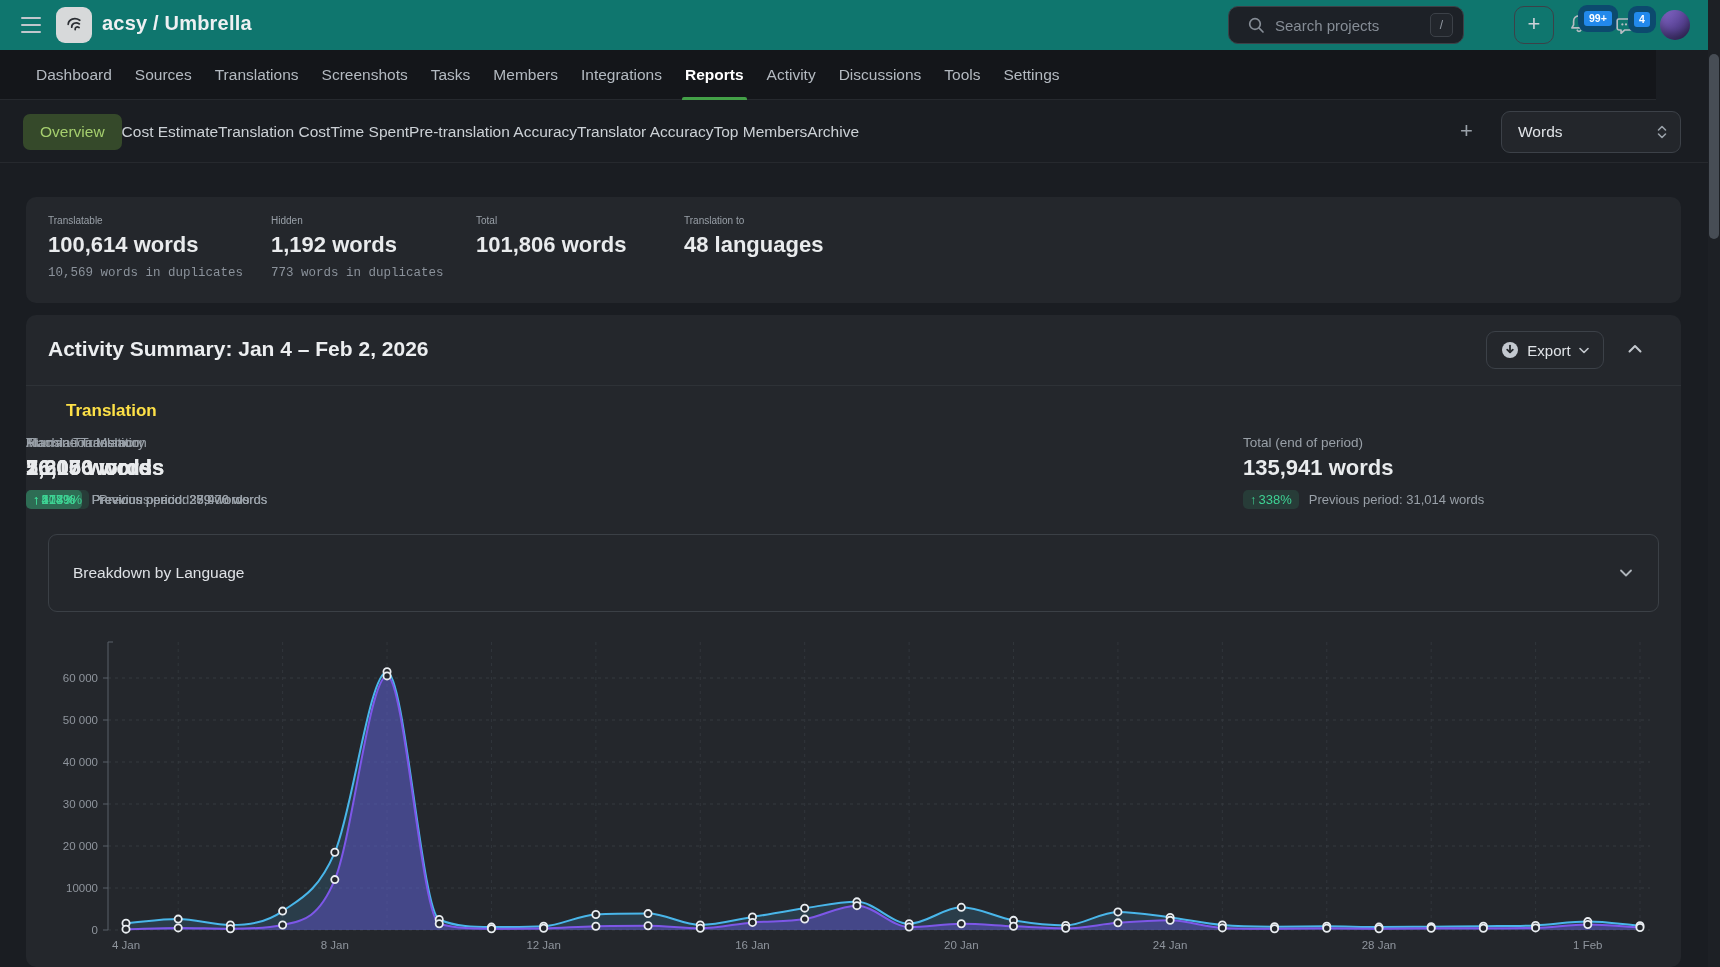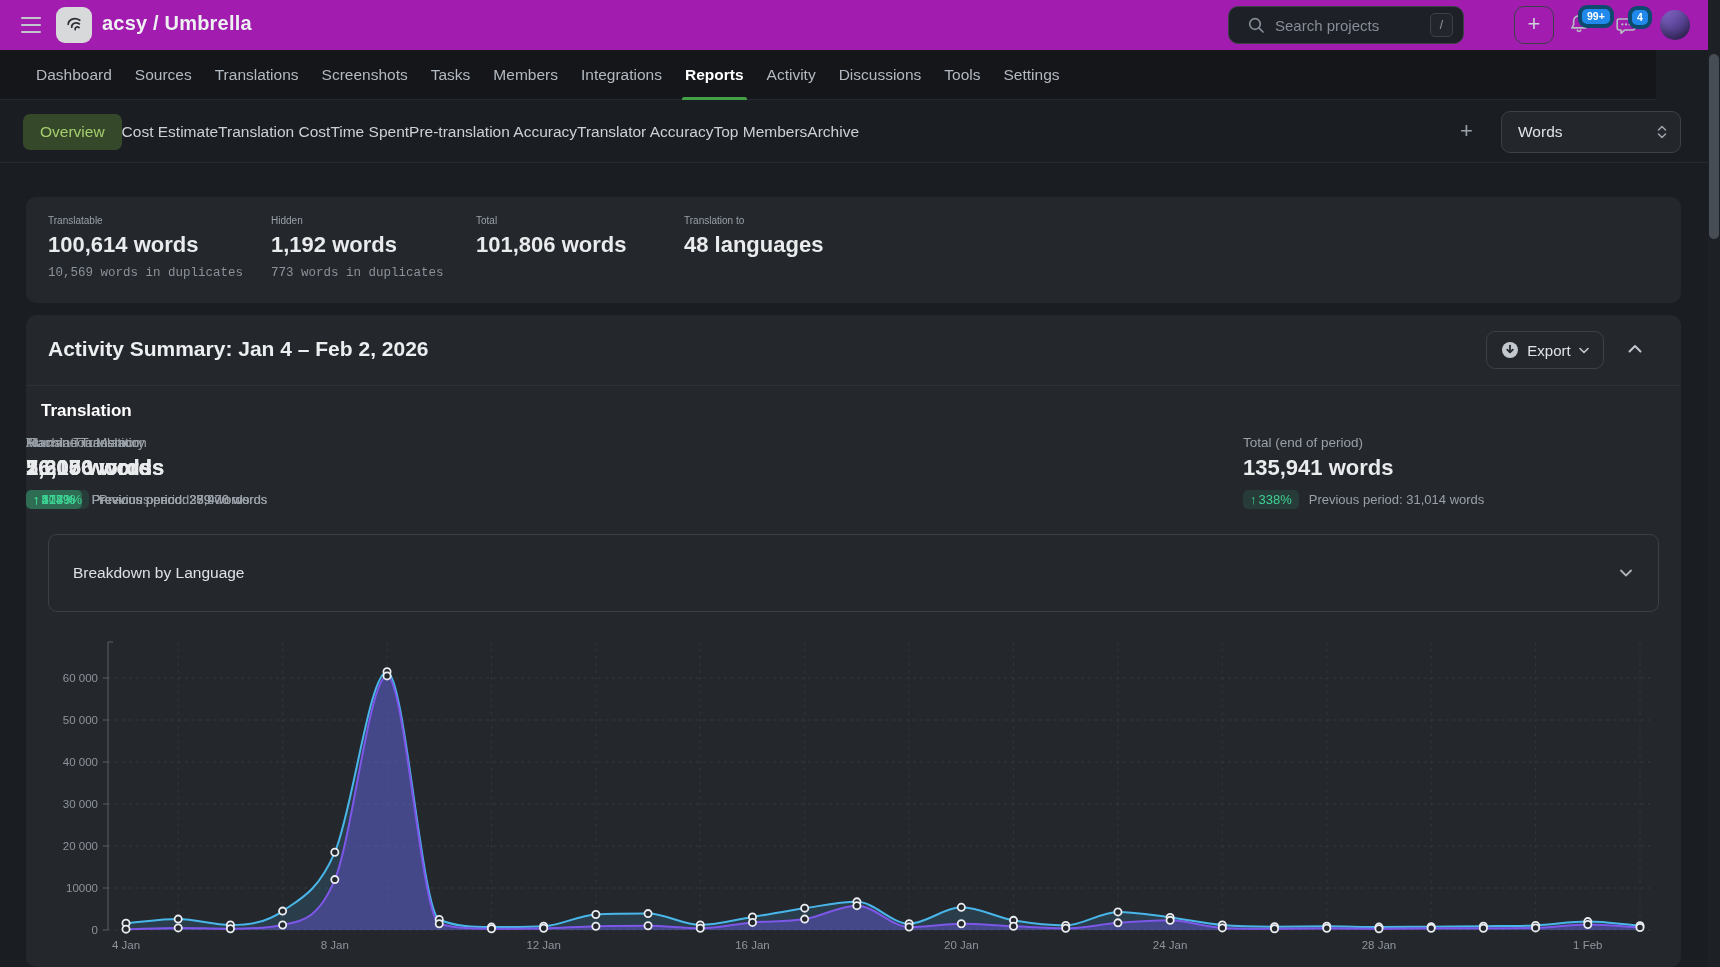--- a/index.html
+++ b/index.html
@@ -1,39 +1,39 @@
 <!DOCTYPE html>
 <html><head>
 <meta charset="utf-8">
 <style>
   html,body{margin:0;padding:0;background:#0e1013;}
   .screen{position:relative;width:1720px;height:967px;background:#1a1d22;overflow:hidden;
           font-family:"Liberation Sans", sans-serif;color:#e7e9ec;}
 
   
-  .topbar{position:absolute;top:0;left:0;width:1720px;height:50px;background:#a21caf;}
+  .topbar{position:absolute;top:0;left:0;width:1720px;height:50px;background:#0f766e;}
   .hamburger{position:absolute;left:21px;top:17px;width:20px;height:16px;cursor:pointer;}
   .hamburger i{position:absolute;left:0;width:20px;height:2px;background:#c2c7cd;border-radius:1px;}
   .hamburger i:nth-child(1){top:0}.hamburger i:nth-child(2){top:7px}.hamburger i:nth-child(3){top:14px}
   .logo{position:absolute;left:56px;top:7px;width:36px;height:36px;border-radius:9px;background:#d7d9da;
         display:flex;align-items:center;justify-content:center;cursor:pointer;}
   .app-title{position:absolute;left:102px;top:12px;font-size:20px;font-weight:bold;color:#eef0f2;letter-spacing:.2px;}
   .search{position:absolute;left:1228px;top:6px;width:236px;height:38px;border:1px solid #3c4148;border-radius:10px;
           background:#1d2127;box-sizing:border-box;display:flex;align-items:center;gap:10px;padding:0 10px 0 18px;cursor:text;}
   .search-placeholder{color:#868d96;font-size:15px;flex:1;}
   .kbd{min-width:13px;height:22px;padding:0 4px;border:1px solid #3c4148;border-radius:5px;background:#22262c;
        color:#959ca5;font-size:12px;display:flex;align-items:center;justify-content:center;}
   .add-btn{position:absolute;left:1514px;top:6px;width:40px;height:38px;border:1px solid #3c4148;border-radius:10px;
            background:transparent;color:#cdd2d8;font-size:22px;line-height:1;display:flex;align-items:center;
            justify-content:center;box-sizing:border-box;cursor:pointer;padding:0 0 3px 0;}
   .iconwrap{position:absolute;width:24px;height:24px;cursor:pointer;color:#b6bcc3;}
   .iconwrap.bell{left:1568px;top:13px;}
   .iconwrap.chat{left:1615px;top:14px;}
   .badge{position:absolute;background:#2289ec;color:#fff;font-size:10.5px;font-weight:bold;border-radius:9px;
-         padding:1px 5px;border:4px solid #0c4a6e;line-height:1.25;}
+         padding:1px 5px;border:6px solid #0c4a6e;line-height:1.25;}
   .badge-bell{left:1578px;top:5px;}
   .badge-chat{left:1628px;top:6px;}
   .avatar{position:absolute;left:1660px;top:10px;width:30px;height:30px;border-radius:50%;cursor:pointer;
           background:linear-gradient(135deg,#8a6cd0 0%,#5a4496 55%,#3c2f6b 100%);box-shadow:inset 0 -6px 8px rgba(0,0,0,.35);}
 
   
   .sb-track{position:absolute;right:0;top:0;width:12px;height:967px;background:#1d2025;}
   .sb-thumb{position:absolute;right:1px;top:54px;width:10px;height:185px;border-radius:5px;background:#474d55;cursor:pointer;}
 
   
@@ -62,21 +62,21 @@
   .stat-sub{margin-top:8px;font-size:12.5px;color:#8b929b;font-family:Liberation Mono, monospace;}
 
   
   .activity-card{position:absolute;left:26px;top:315px;width:1655px;height:652px;background:#24272c;border-radius:10px;overflow:hidden;}
   .activity-title{position:absolute;left:22px;top:22px;font-size:21px;font-weight:bold;color:#eceef0;}
   .export-btn{position:absolute;left:1460px;top:16px;width:118px;height:38px;border:1px solid #3c4148;border-radius:9px;
               background:transparent;display:flex;align-items:center;justify-content:center;gap:8px;font-size:15px;
               color:#e0e3e7;box-sizing:border-box;cursor:pointer;}
   .collapse-btn{position:absolute;left:1600px;top:25px;width:22px;height:22px;color:#c3c8ce;cursor:pointer;}
   .activity-divider{position:absolute;top:70px;left:0;width:100%;height:1px;background:#2e3237;}
-  .section-title{position:absolute;left:15px;top:86px;font-size:17px;font-weight:bold;color:#ffffff;}
+  .section-title{position:absolute;left:40px;top:86px;font-size:17px;font-weight:bold;color:#fde047;}
   .metric{position:absolute;top:120px;}
   .metric:nth-of-type(1){left:22px}.metric:nth-of-type(2){left:329px}.metric:nth-of-type(3){left:637px}
   .metric:nth-of-type(4){left:927px}.metric:nth-of-type(5){left:1217px}
   .metric-label{font-size:13.5px;color:#99a0a8;}
   .metric-value{margin-top:5px;font-size:22px;font-weight:600;color:#e9ebed;}
   .metric-meta{margin-top:9px;display:flex;align-items:center;gap:10px;}
   .badge-up{display:inline-flex;align-items:center;gap:2px;background:rgba(62,211,148,0.12);color:#3ed394;
             font-size:13px;padding:2px 7px;border-radius:5px;}
   .metric-prev{font-size:13px;color:#99a0a8;}
   .breakdown{position:absolute;left:22px;top:219px;width:1611px;height:78px;border:1px solid #3b4046;border-radius:9px;

